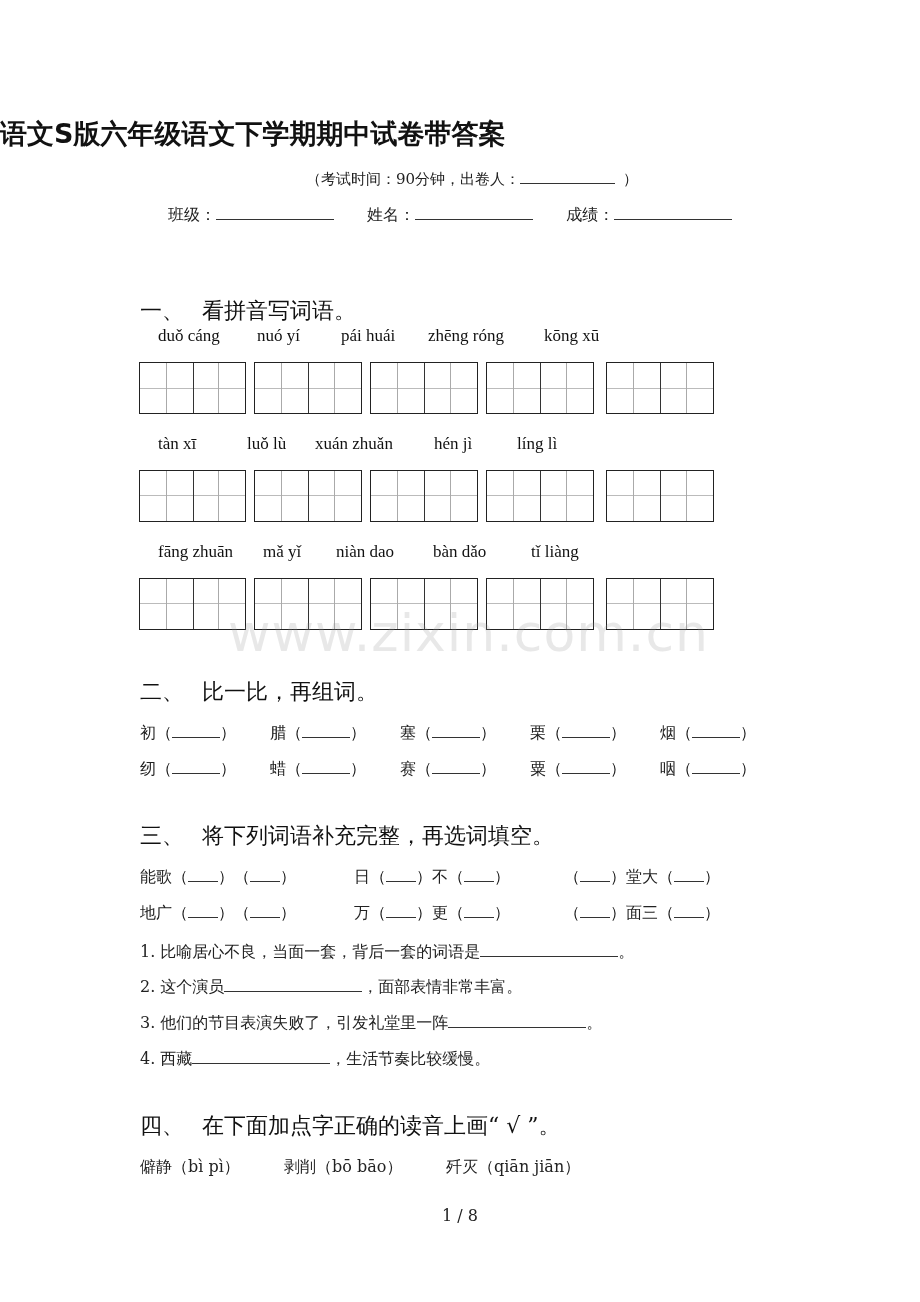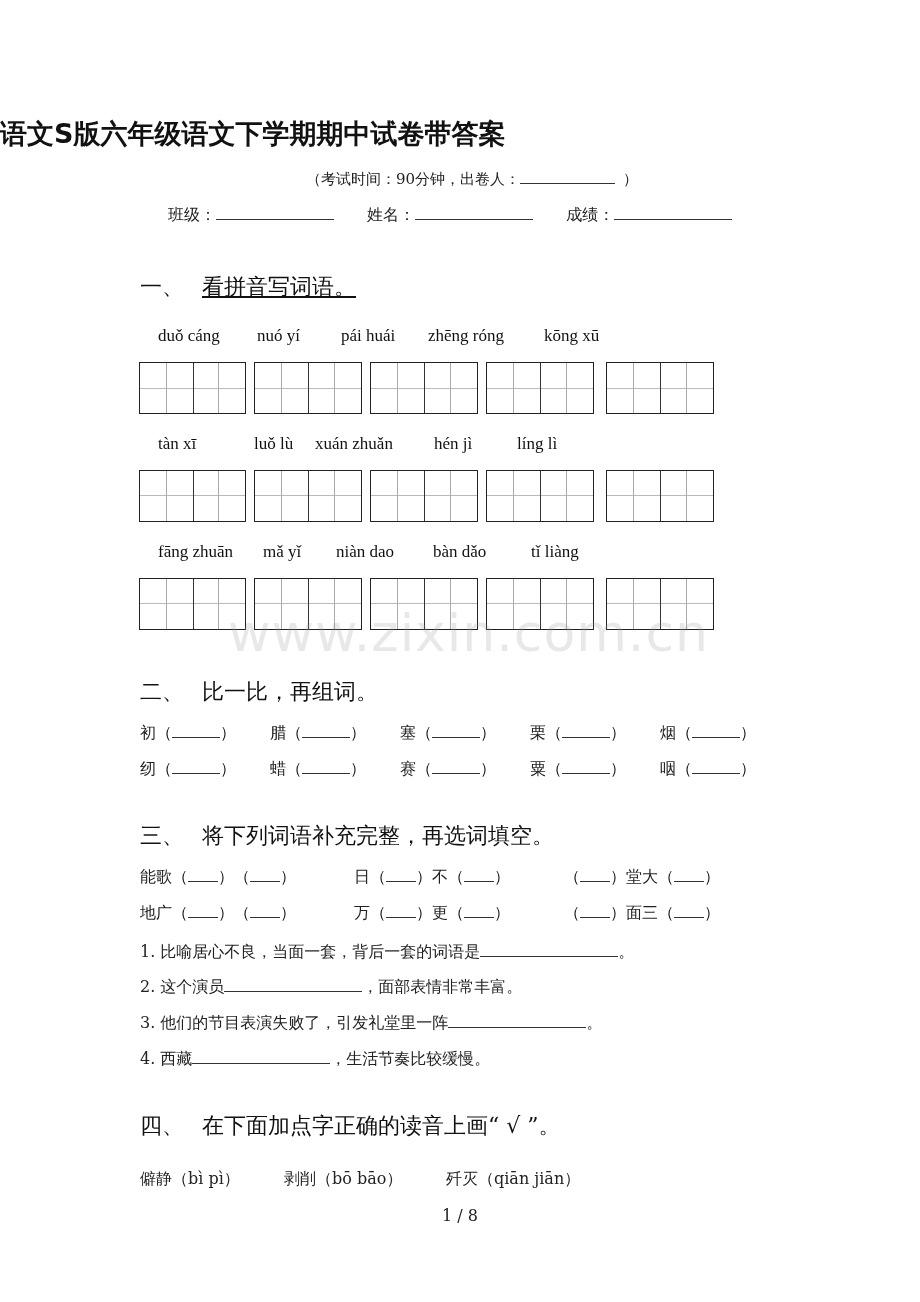--- a/index.html
+++ b/index.html
@@ -46,21 +46,21 @@
 <div class="abs subtitle">
   <span>（考试时间：90分钟，出卷人：</span><span class="blank-line" style="width:95px;"></span><span style="margin-left:8px;">）</span>
 </div>
 
 <div class="abs info-row">
   <span class="info-item"><span>班级：</span><span class="blank-line" style="width:118px;"></span></span>
   <span class="info-item"><span>姓名：</span><span class="blank-line" style="width:118px;"></span></span>
   <span class="info-item"><span>成绩：</span><span class="blank-line" style="width:118px;"></span></span>
 </div>
 
-<div class="abs section-h" style="top:272px;text-decoration:underline;">
+<div class="abs section-h" style="top:296px;">
   <span class="num">一、</span><span>看拼音写词语。</span>
 </div>
 
 <div class="abs pinyin" style="top:326px;left:158px;">duǒ cáng</div>
 <div class="abs pinyin" style="top:326px;left:257px;">nuó yí</div>
 <div class="abs pinyin" style="top:326px;left:341px;">pái huái</div>
 <div class="abs pinyin" style="top:326px;left:428px;">zhēng róng</div>
 <div class="abs pinyin" style="top:326px;left:544px;">kōng xū</div>
 
 <div class="abs boxes" style="top:362px;">
@@ -75,21 +75,21 @@
     </div>
   <div class="box" style="left:347px;width:108px;">
       <div class="mid"></div>
     </div>
   <div class="box" style="left:467px;width:108px;">
       <div class="mid"></div>
     </div>
 </div>
 
 <div class="abs pinyin" style="top:434px;left:158px;">tàn xī</div>
-<div class="abs pinyin" style="top:434px;left:254px;">luǒ  lù</div>
+<div class="abs pinyin" style="top:434px;left:247px;">luǒ  lù</div>
 <div class="abs pinyin" style="top:434px;left:315px;">xuán zhuǎn</div>
 <div class="abs pinyin" style="top:434px;left:434px;">hén jì</div>
 <div class="abs pinyin" style="top:434px;left:517px;">líng lì</div>
 
 <div class="abs boxes" style="top:470px;">
   <div class="box" style="left:0;width:107px;">
       <div class="mid"></div>
     </div>
   <div class="box" style="left:115px;width:108px;">
       <div class="mid"></div>
@@ -157,17 +157,17 @@
 
 <div class="abs row-text" style="top:942px;"><span>1. 比喻居心不良，当面一套，背后一套的词语是</span><span class="blank-line" style="width:138px;"></span><span>。</span></div>
 <div class="abs row-text" style="top:977px;"><span>2. 这个演员</span><span class="blank-line" style="width:138px;"></span><span>，面部表情非常丰富。</span></div>
 <div class="abs row-text" style="top:1013px;"><span>3. 他们的节目表演失败了，引发礼堂里一阵</span><span class="blank-line" style="width:138px;"></span><span>。</span></div>
 <div class="abs row-text" style="top:1049px;"><span>4. 西藏</span><span class="blank-line" style="width:138px;"></span><span>，生活节奏比较缓慢。</span></div>
 
 <div class="abs section-h" style="top:1111px;">
   <span class="num">四、</span><span>在下面加点字正确的读音上画“ √ ”。</span>
 </div>
 
-<div class="abs row-text" style="top:1157px;margin-top:12px;">
+<div class="abs row-text" style="top:1157px;">
   <span class="cell" style="width:144px;"><span>僻静</span><span>（bì  pì）</span></span><span class="cell" style="width:162px;"><span>剥削</span><span>（bō  bāo）</span></span><span class="cell"><span>歼灭</span><span>（qiān  jiān）</span></span>
 </div>
 
 <div class="abs page-num">1 / 8</div>
 
 </body></html>

